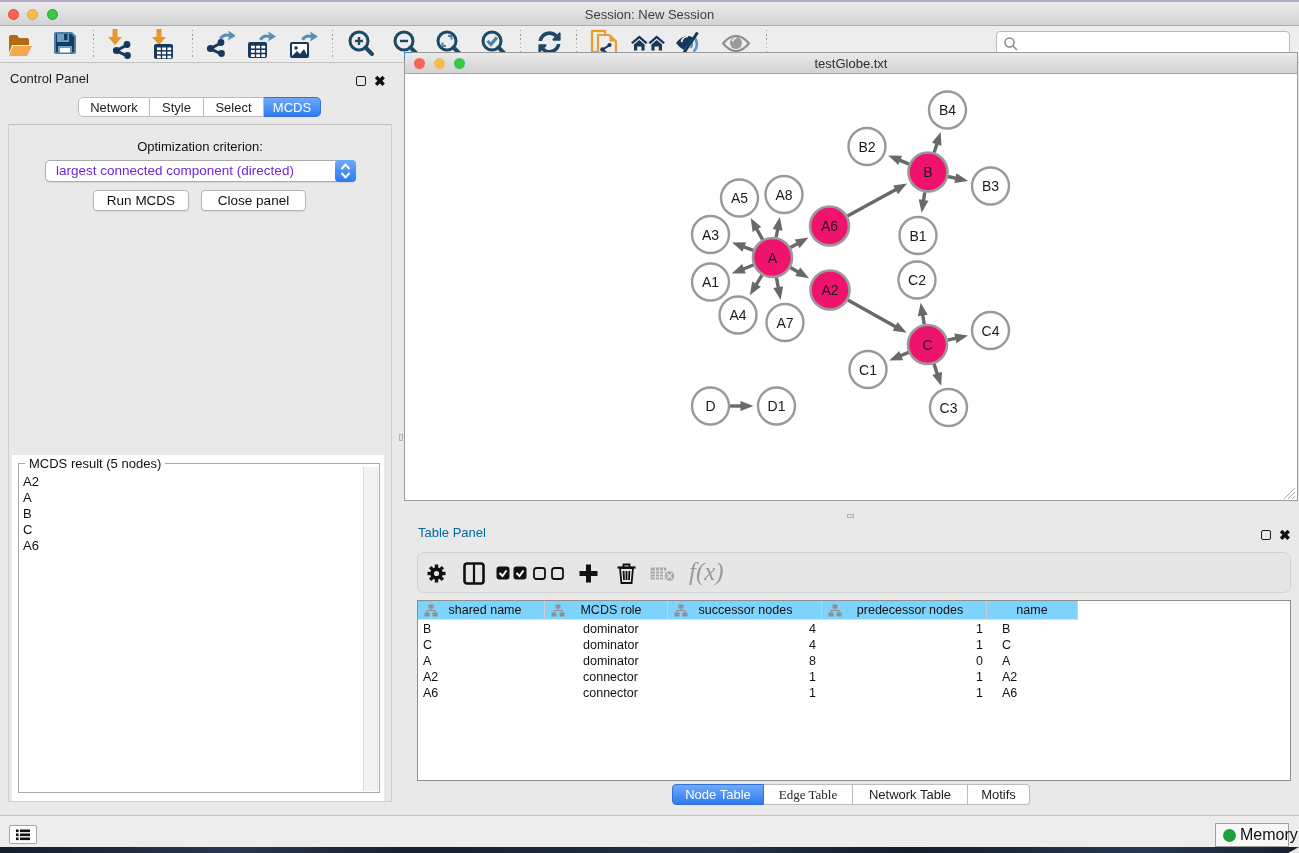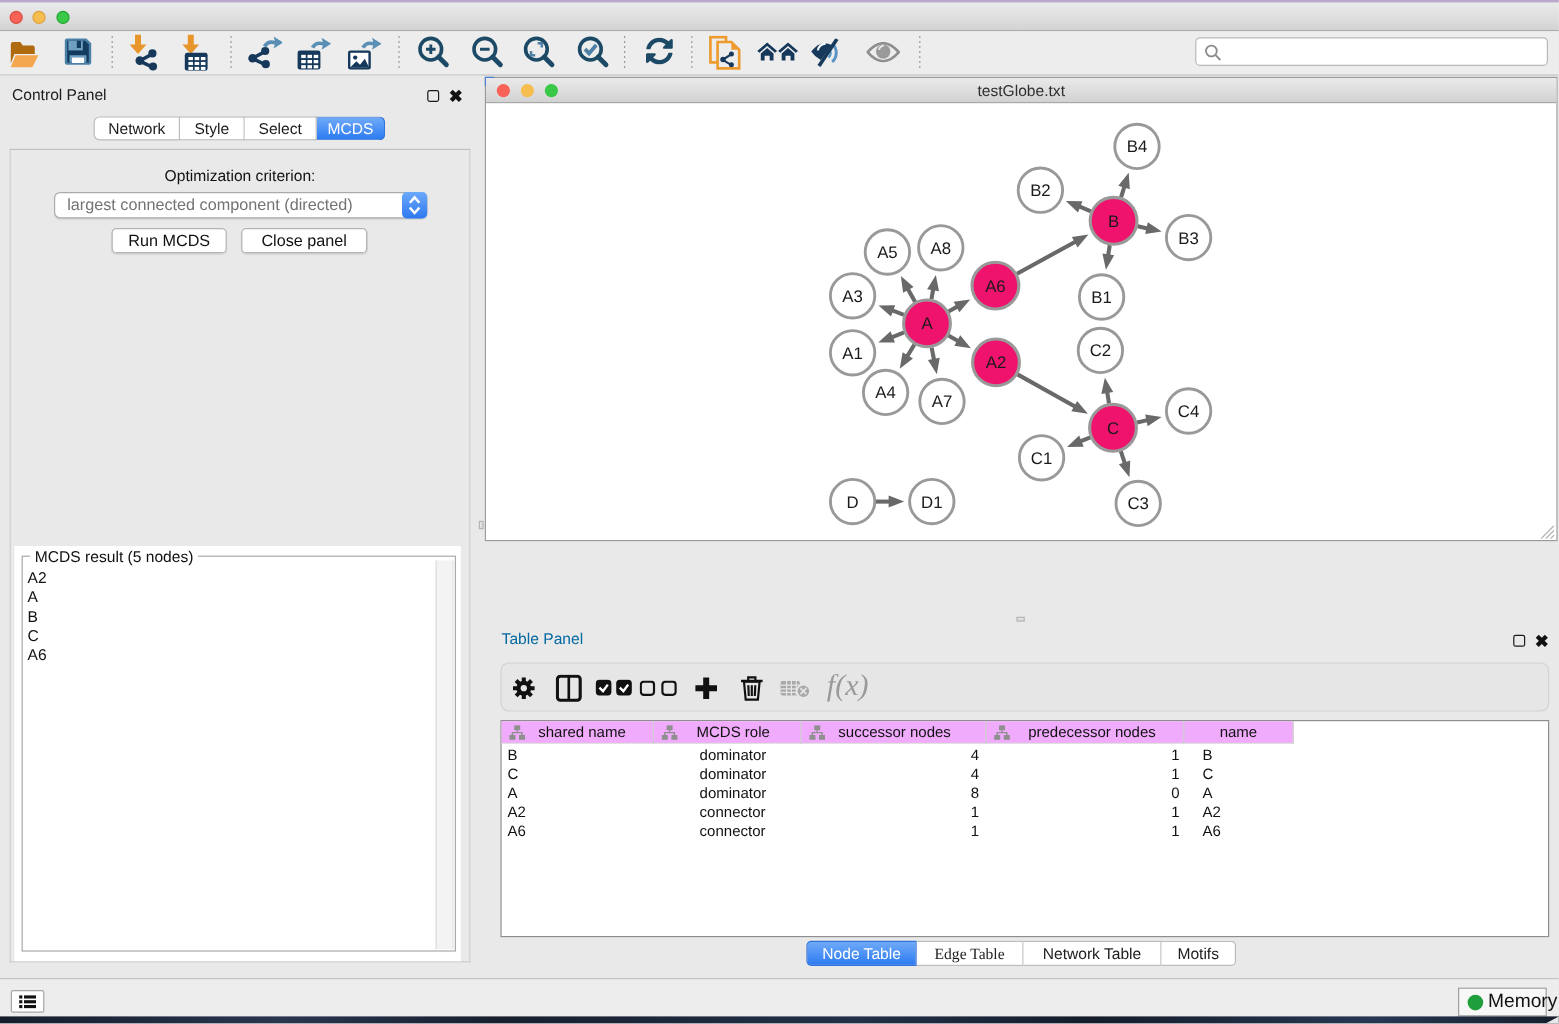--- a/index.html
+++ b/index.html
@@ -37,55 +37,55 @@
   display:flex; align-items:center; justify-content:center; height:20px; }
 #tabs div:first-child { border-left:1px solid #bcbcbc; border-radius:5px 0 0 5px; }
 #tabs .on { background:linear-gradient(#6faaf8,#2d7bf1); color:#fff; border-color:#3272d9;
   border-radius:0 5px 5px 0; }
 #mcdsbox { position:absolute; left:8px; top:61px; width:384px; height:678px;
   background:#e9e9e9; border:1px solid #cdcdcd; border-top-color:#c0c0c0; }
 #optlabel { position:absolute; left:0; top:14px; width:100%; text-align:center;
   font-size:13px; color:#111; }
 #dropdown { position:absolute; left:36px; top:35px; width:311px; height:22px;
   background:#fff; border:1px solid #ababab; border-radius:5px; font-size:13.5px;
-  color:#737373; line-height:20px; padding-left:10px; box-shadow:0 1px 1px rgba(0,0,0,.08);}
+  color:#6d28d9; line-height:20px; padding-left:10px; box-shadow:0 1px 1px rgba(0,0,0,.08);}
 #dropdown .cap { position:absolute; right:-1px; top:-1px; width:21px; height:22px;
   background:linear-gradient(#6ca9fa,#2e79f0); border-radius:4px; }
 .btn { position:absolute; top:65px; height:21px; background:#fff; border:1px solid #b4b4b4;
   border-radius:4px; font-size:13.5px; color:#111; text-align:center; line-height:19px;
   box-shadow:0 1px 1px rgba(0,0,0,.08); }
 #whitebox { position:absolute; left:3px; top:330px; width:372px; height:346px; background:#fff; }
 #fieldset { position:absolute; left:6px; top:8px; right:4px; bottom:8px;
   border:1px solid #a9a9a9; }
 #mlist { position:absolute; left:4px; top:7px; font-size:13px; color:#111; line-height:16px; }
 #mscroll { position:absolute; right:1px; top:0; bottom:1px; width:15px;
   background:#f3f3f3; border-left:1px solid #dcdcdc; border-right:1px solid #e5e5e5; }
 
 
-#netwin { left:404px; top:64px; width:894px; height:387px; background:#fff;
+#netwin { left:404px; top:52px; width:894px; height:449px; background:#fff;
   border:1px solid #9b9b9b; }
 #nettitle { position:absolute; left:0; top:0; width:100%; height:21px;
   background:linear-gradient(#eaeaea,#d2d2d2); border-bottom:1px solid #a8a8a8; }
 #nettitle .t1 { left:9px; background:#f96256; }
 #nettitle .t2 { left:29px; background:#f6bd4f; }
 #nettitle .t3 { left:49px; background:#39c848; }
 #nettitle .tl { top:5px; width:11px; height:11px; }
 #nettitle .ttl { width:100%; text-align:center; top:3px; font-size:13px; color:#303030; position:absolute; }
 #graph text { font-size:14px; fill:#1a1a1a; font-family:"Liberation Sans",sans-serif; }
 #graph line { stroke:#696969; stroke-width:3.4; }
 #graph polygon { fill:#696969; }
 
 
 #tpanel { left:404px; top:518px; width:895px; height:297px; background:#e9e9e9; }
 #tpanel .hdr { position:absolute; left:14px; top:7px; font-size:13px; color:#0369a1; }
 #ttoolbar { position:absolute; left:13px; top:34px; width:874px; height:41px;
   border:1px solid #d2d2d2; border-radius:7px; background:#e6e6e6; }
 #ttable { position:absolute; left:13px; top:82px; width:874px; height:181px;
   background:#fff; border:1px solid #8e8e8e; }
-#thead { position:absolute; left:0; top:0; width:660px; height:19px; background:#f0abfc;
+#thead { position:absolute; left:0; top:0; width:660px; height:19px; background:#7dd3fc;
   border-bottom:1px solid #e0e0e0; font-size:12.5px; color:#111; }
 #thead .col { position:absolute; top:0; height:19px; border-right:1px solid #cfcfcf;
   text-align:center; line-height:19px; }
 #tbody { position:absolute; left:0; top:20px; width:100%; font-size:12.5px; color:#111; }
 #tbody .row { position:absolute; height:16px; line-height:16px; width:100%; }
 #tbody .c { position:absolute; }
 .sorticon { position:absolute; top:3px; }
 #ttabs { position:absolute; left:268px; top:266px; height:21px; display:flex; font-size:13px; }
 #ttabs div { background:#fff; border:1px solid #bcbcbc; border-left:none; color:#1d1d1d;
   display:flex; align-items:center; justify-content:center; height:21px; }
@@ -106,20 +106,21 @@
 #deskstrip { left:0; top:847px; width:1299px; height:6px;
   background:linear-gradient(90deg,#151d2b,#2a3550 18%,#171f2e 32%,#223048 55%,#141c2a 70%,#273752 88%,#161e2c); }
 </style>
 </head>
 <body>
 
 <div id="titlebar" class="abs">
   <div class="tl t1"></div>
     <div class="tl t2"></div>
     <div class="tl t3"></div>
+  <div class="ttl">Session: New Session</div>
 </div>
 
 <div id="toolbar" class="abs">
   <svg class="ticon" style="left:6px;" width="30" height="30" viewBox="0 0 30 30">
     <path d="M3,8 q0,-2 2,-2 h6 l2,3 h8 q2,0 2,2 v5 h-17 l-3,8 z" fill="#b06a10"></path>
     <path d="M7,17 h19 l-5,10 h-18 z" fill="#f4a74f"></path>
   </svg>
   <svg class="ticon" style="left:51px;" width="28" height="28" viewBox="0 0 28 28">
     <path d="M3,5 q0,-2 2,-2 h16 l4,4 v16 q0,2 -2,2 h-18 q-2,0 -2,-2 z" fill="#4b81a8"></path>
     <path d="M5,5 h15 l3,3 v15 h-18 z" fill="#143c5e"></path>

